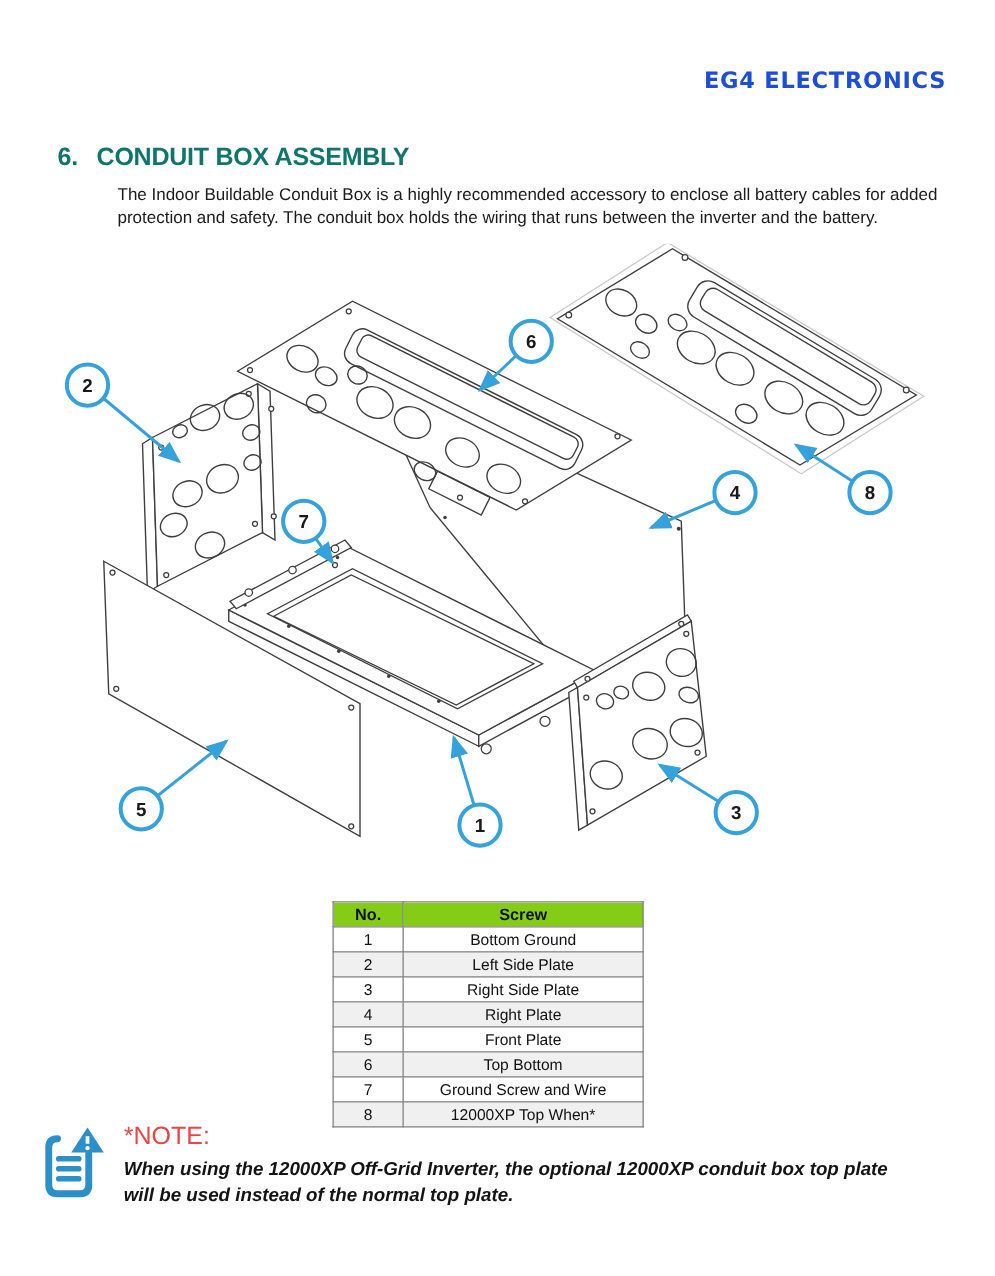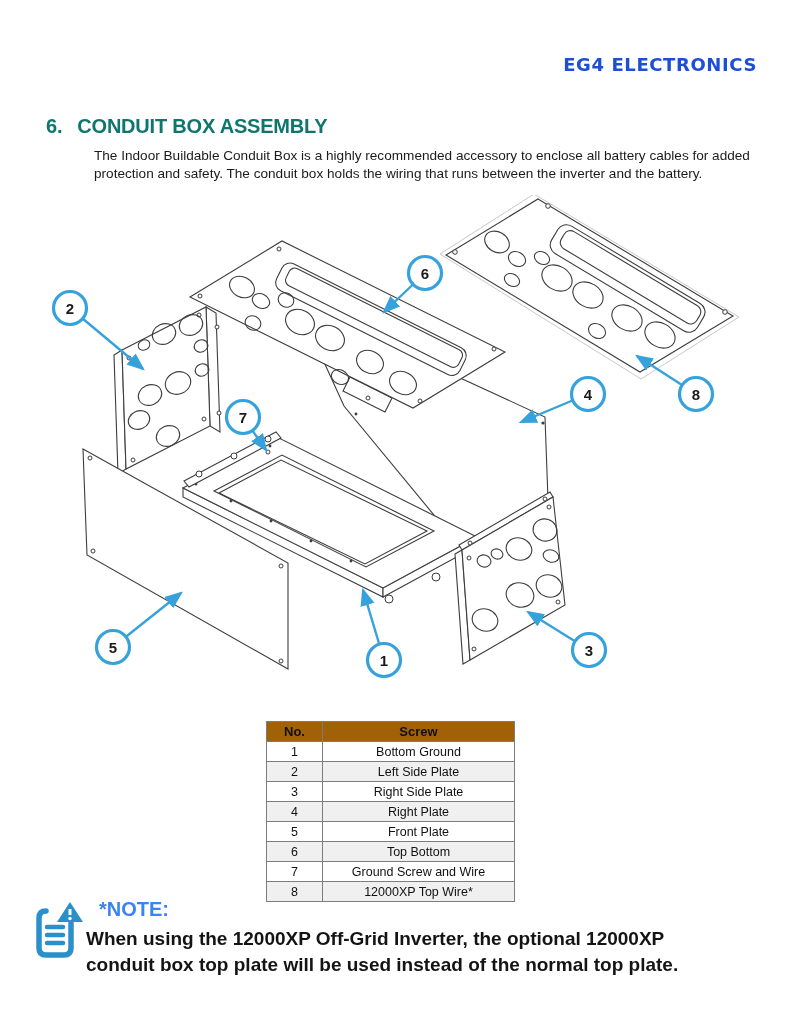--- a/index.html
+++ b/index.html
@@ -23,31 +23,31 @@
   }
   .diagram{position:absolute;top:195px;left:0;width:796px;height:515px;}
   .parts-table{
     position:absolute;top:721px;left:266px;width:248px;
     border-collapse:collapse;font-size:12.5px;color:#111;table-layout:fixed;
   }
   .parts-table th,.parts-table td{
     border:1px solid #7d7d7d;height:19px;padding:0 2px;text-align:center;
     vertical-align:middle;overflow:hidden;white-space:nowrap;
   }
-  .parts-table th{background:#a16207;font-size:13px;font-weight:bold;}
+  .parts-table th{background:#84cc16;font-size:13px;font-weight:bold;}
   .parts-table col.c-no{width:56px;}
   .parts-table col.c-item{width:192px;}
   .parts-table tbody tr:nth-child(even){background:#f0f0f0;}
   .note-icon{position:absolute;top:901px;left:32px;width:58px;height:60px;}
   .note-heading{
-    position:absolute;top:898px;left:99px;font-size:20px;font-weight:bold;color:#3b82f6;
+    position:absolute;top:898px;left:99px;font-size:20px;font-weight:normal;color:#ef4444;
   }
   .note-body{
-    position:absolute;top:926px;left:86px;width:636px;
-    font-size:19px;font-weight:bold;line-height:1.38;color:#141414;
+    position:absolute;top:926px;left:99px;width:636px;
+    font-size:15px;font-weight:bold;font-style:italic;line-height:1.38;color:#141414;
   }
   svg .ln{stroke:#3d3d3d;stroke-width:1.1;fill:#ffffff;}
   svg .ln-nf{stroke:#3d3d3d;stroke-width:1.1;fill:none;}
   svg .dot{fill:#3d3d3d;stroke:none;}
   svg .scr{stroke:#3d3d3d;stroke-width:1;fill:#ffffff;}
   svg .callout-line{stroke:#35a2dc;stroke-width:2.4;fill:none;}
   svg .callout-circle{stroke:#35a2dc;stroke-width:3.2;fill:#ffffff;}
   svg .callout-num{font-family:"Liberation Sans",sans-serif;font-size:15px;font-weight:bold;fill:#1a1a1a;text-anchor:middle;}
 </style>
 </head>
@@ -265,21 +265,21 @@
     <tr>
         <td>6</td>
         <td>Top Bottom</td>
       </tr>
     <tr>
         <td>7</td>
         <td>Ground Screw and Wire</td>
       </tr>
     <tr>
         <td>8</td>
-        <td>12000XP Top Wire*</td>
+        <td>12000XP Top When*</td>
       </tr>
   </tbody>
 </table>
 
 <svg class="note-icon" viewBox="0 0 58 60" xmlns="http://www.w3.org/2000/svg">
   <path d="M14,10 Q7,10 7,17 L7,47 Q7,54 14,54 L32,54 Q39,54 39,47 L39,22" fill="#ffffff" stroke="#2b8fc9" stroke-width="5.5" stroke-linecap="round"></path>
   <line x1="15" y1="26" x2="31" y2="26" stroke="#2b8fc9" stroke-width="4.5" stroke-linecap="round"></line>
   <line x1="15" y1="34" x2="31" y2="34" stroke="#2b8fc9" stroke-width="4.5" stroke-linecap="round"></line>
   <line x1="15" y1="42" x2="31" y2="42" stroke="#2b8fc9" stroke-width="4.5" stroke-linecap="round"></line>
   <path d="M38,1 L51,21 L25,21 Z" fill="#2b8fc9"></path>

